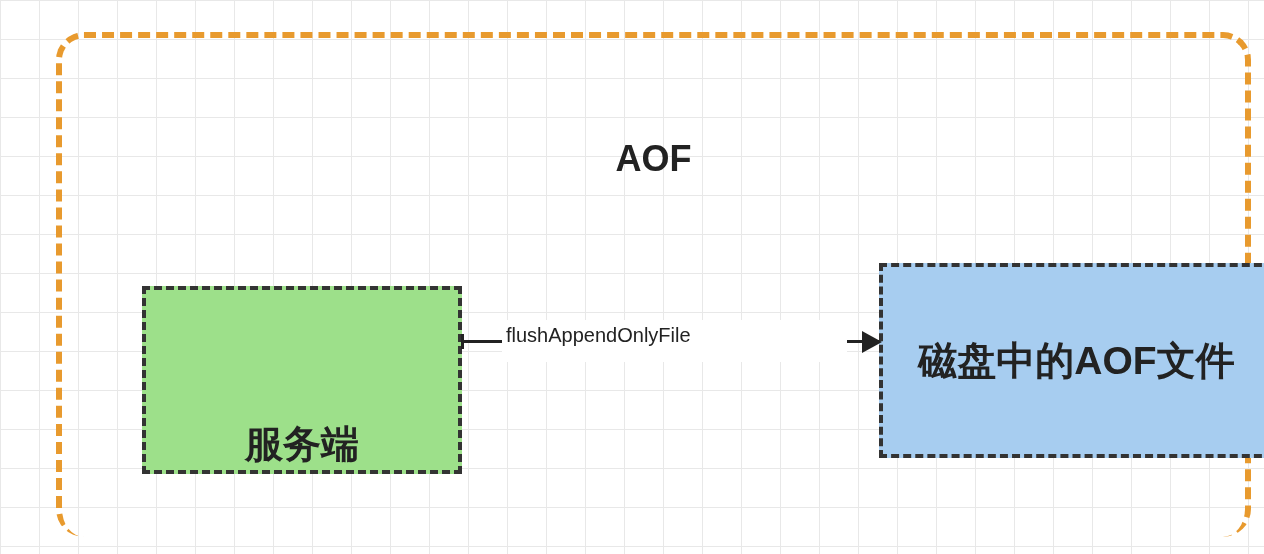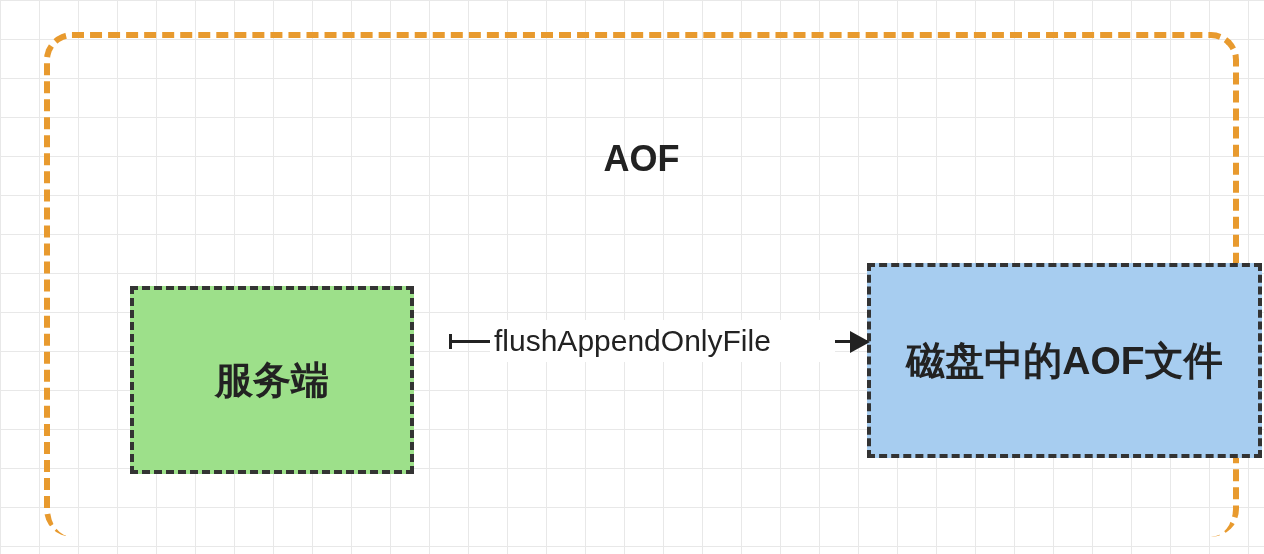--- a/index.html
+++ b/index.html
@@ -21,46 +21,46 @@
       width: 100%;
       height: 100%;
       background-image:
         linear-gradient(to right, #e8e8e8 1px, transparent 1px),
         linear-gradient(to bottom, #e8e8e8 1px, transparent 1px);
       background-size: 39px 39px;
     }
     .container {
       position: absolute;
       top: 32px;
-      left: 44px;
+      left: 56px;
       width: 1195px;
       height: 505px;
       border: 6px dashed #e89a2e;
       border-radius: 28px;
       border-bottom: none;
     }
     .title {
       position: absolute;
       top: 100px;
       left: 50%;
       transform: translateX(-50%);
       font-size: 36px;
       font-weight: bold;
       color: #222;
     }
     .server-box {
       position: absolute;
       top: 248px;
       left: 80px;
-      width: 284px;
+      width: 320px;
       height: 188px;
       background: #9de08a;
       border: 4px dashed #333;
       display: flex;
-      align-items: center;
+      align-items: flex-end;
       justify-content: center;
     }
     .server-label {
       font-size: 38px;
       font-weight: bold;
       color: #222;
     }
     .aof-file-box {
       position: absolute;
       top: 225px;
@@ -109,21 +109,21 @@
       top: 282px;
       left: 440px;
       width: 345px;
       height: 42px;
       background: #fff;
     }
     .arrow-label {
       position: absolute;
       top: 286px;
       left: 444px;
-      font-size: 30px;
+      font-size: 20px;
       color: #222;
     }
   </style>
 </head>
 <body>
 
 <div class="grid-bg"></div>
 
 <div class="container">
   <div class="title">AOF</div>

